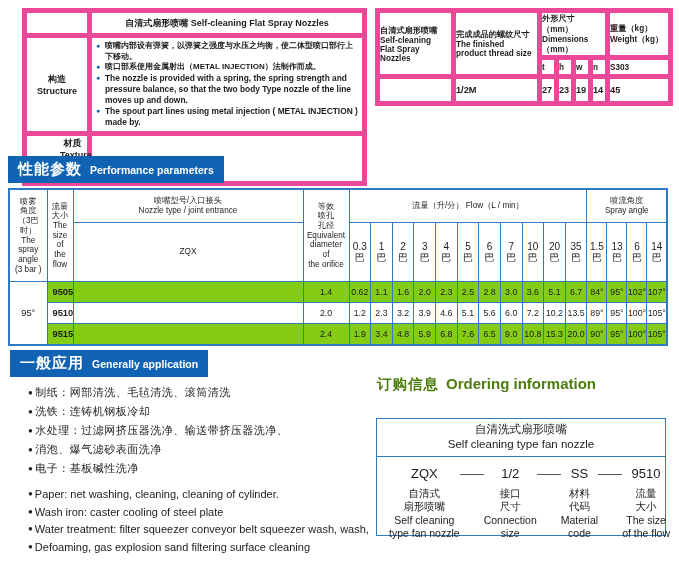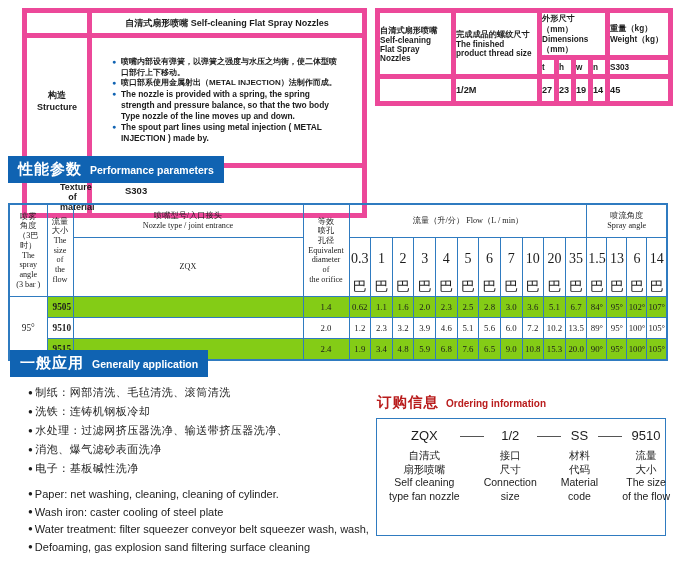--- a/index.html
+++ b/index.html
@@ -11,21 +11,21 @@
   table { border-collapse:collapse; }
   .tbl th,.tbl td { border:5px solid #ec4899; font-weight:bold; }
   .pre { white-space:pre-line; }
 
   
   .struct { position:absolute; left:22px; top:8px; width:345px; table-layout:fixed; border:1px solid #2f7bc0; }
   .struct th,.struct td { font-size:9px; text-align:center; vertical-align:middle; padding:1px 2px; }
   .struct .corner { width:56px; }
   .struct .title-row th { height:18px; }
   .struct .bullets-cell { text-align:left; padding:3px 2px 3px 4px; }
-  .blist { list-style:none; margin:16px; padding:0; }
+  .blist { list-style:none; margin:0; padding:0; }
   .blist li { position:relative; padding-left:9px; line-height:1.32; text-align:left; }
   .blist li .dot { position:absolute; left:0; top:0; color:#1063b2; font-size:7px; }
   .blist li.zh { font-size:8px; }
   .blist li.en { font-size:8.4px; }
   .struct .mat-row td { height:34px;padding-left:33px; }
   .struct .s303 { text-align:left; padding-left:10px; font-size:9.5px; }
 
   
   .spec { position:absolute; left:375px; top:8px; width:293px; table-layout:fixed; border:1px solid #2f7bc0; }
   .spec th,.spec td { font-size:8.2px; text-align:left; vertical-align:middle; padding:0; }
@@ -35,44 +35,44 @@
 
   
   .banner { position:absolute; background:#1063b2; color:#fff; display:flex; align-items:center;
             padding:0 10px; height:27px; box-sizing:border-box; }
   .banner .zh { font-size:15px; font-weight:bold; letter-spacing:1px; }
   .banner .en { font-size:10.5px; font-weight:bold; margin-left:8px; white-space:nowrap; }
   #perf-banner { left:8px; top:156px; min-width:178px; }
   #app-banner  { left:10px; top:350px; min-width:153px; }
 
   
-  .perf { position:absolute; left:8px; top:203px; width:660px; table-layout:fixed; border:2px solid #2f7bc0;font-family:Liberation Serif, serif; }
+  .perf { position:absolute; left:8px; top:188px; width:660px; table-layout:fixed; border:2px solid #2f7bc0; }
   .perf th,.perf td { border:1px solid #2f7bc0; font-weight:normal; text-align:center; vertical-align:middle; padding:0; }
   .perf thead th { font-size:8.2px; line-height:1.18; }
   .perf .h1 th { height:32px; }
   .perf .h2 th { height:58px; }
-  .perf .pcell div { line-height:1.15; font-size:14px;margin-top:12px; }
+  .perf .pcell div { line-height:1.15; font-size:10px; }
   .perf tbody tr { height:21px; }
   .perf tbody tr.gray td { background:#84cc16; }
   .perf td.angle95 { background:#fff !important; font-size:9.3px; }
   .perf td.model { text-align:left; padding-left:5px; font-weight:bold; font-size:9.3px; }
   .perf td.num { font-size:8.8px; }
 
   
   .apps { position:absolute; left:28px; top:383px; width:350px; }
   .apps .item { white-space:nowrap; }
   .apps .item .adot { font-size:8px; margin-right:2px; vertical-align:1.5px; }
   .apps .zh-group .item { font-size:11px; line-height:18.6px; letter-spacing:0.5px; }
   .apps .en-group { margin-top:7px; }
   .apps .en-group .item { font-size:11px; line-height:17px; }
 
   
-  .order-title { position:absolute; left:377px; top:393px; color:#b91c1c; display:flex; align-items:baseline; }
+  .order-title { position:absolute; left:377px; top:375px; color:#4d7c0f; display:flex; align-items:baseline; }
   .order-title .zh { font-size:14.5px; font-weight:bold; letter-spacing:1px; }
-  .order-title .en { font-size:10px; font-weight:bold; margin-left:7px; }
+  .order-title .en { font-size:15px; font-weight:bold; margin-left:7px; }
   .order-box { position:absolute; left:376px; top:418px; width:290px; height:118px;
                border:1px solid #2f7bc0; box-sizing:border-box; background:#fff; }
   .order-head { border-bottom:1px solid #2f7bc0; text-align:center; padding:3px 0 4px;
                 font-size:11.5px; line-height:1.3; }
   .order-body { display:flex; justify-content:space-between; align-items:flex-start; padding:9px 12px 0 12px; }
   .ocol { text-align:center; }
   .ocol .ocode { font-size:13px; margin-bottom:6px; }
   .ocol .olbl { font-size:10.5px; line-height:13.5px; white-space:nowrap; }
   .dash { width:24px; height:1px; background:#555; margin-top:8px; flex-shrink:0; }
 </style>
@@ -356,20 +356,24 @@
 
     </div>
   </div>
 
   <div class="order-title">
     <span class="zh">订购信息</span>
     <span class="en">Ordering information</span>
   </div>
 
   <div class="order-box">
+    <div class="order-head">
+      <div>自清洗式扇形喷嘴</div>
+      <div>Self cleaning type fan nozzle</div>
+    </div>
     <div class="order-body">
       <div class="ocol">
         <div class="ocode">ZQX</div>
         <div class="olbl">自清式</div>
         <div class="olbl">扇形喷嘴</div>
         <div class="olbl">Self cleaning</div>
         <div class="olbl">type fan nozzle</div>
       </div>
       <div class="dash"></div>
       <div class="ocol">

